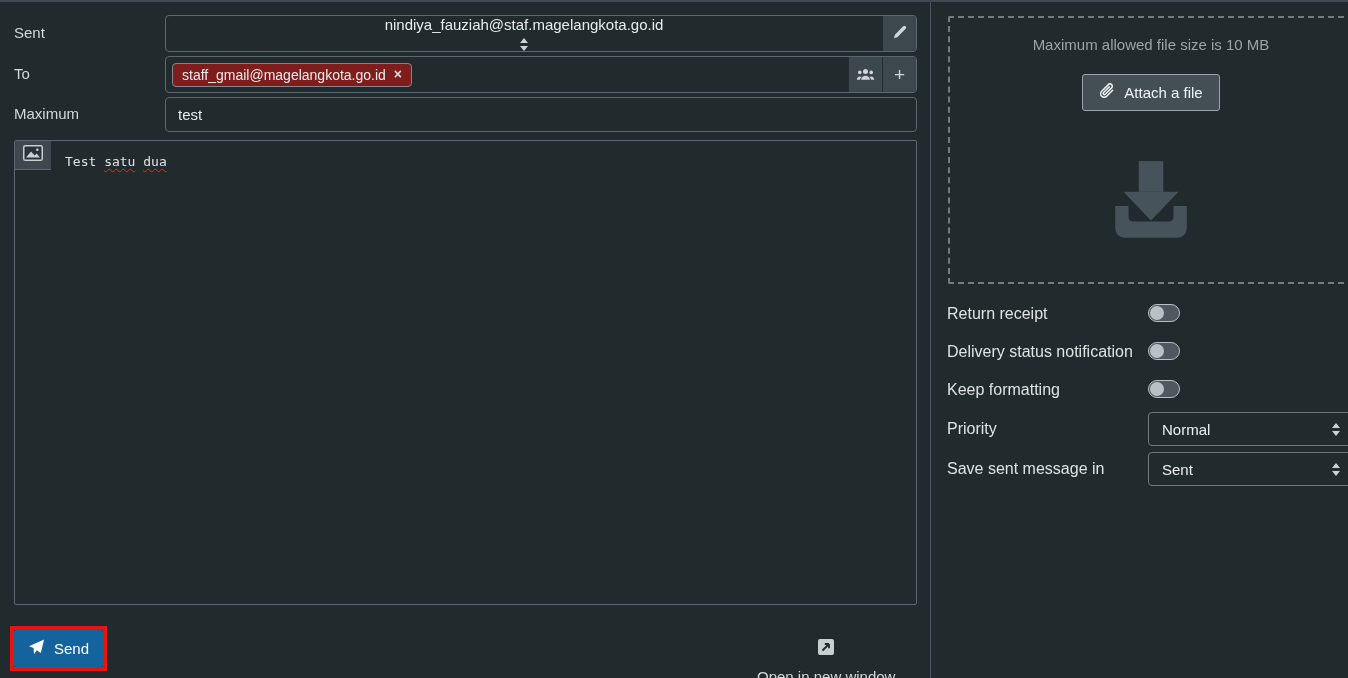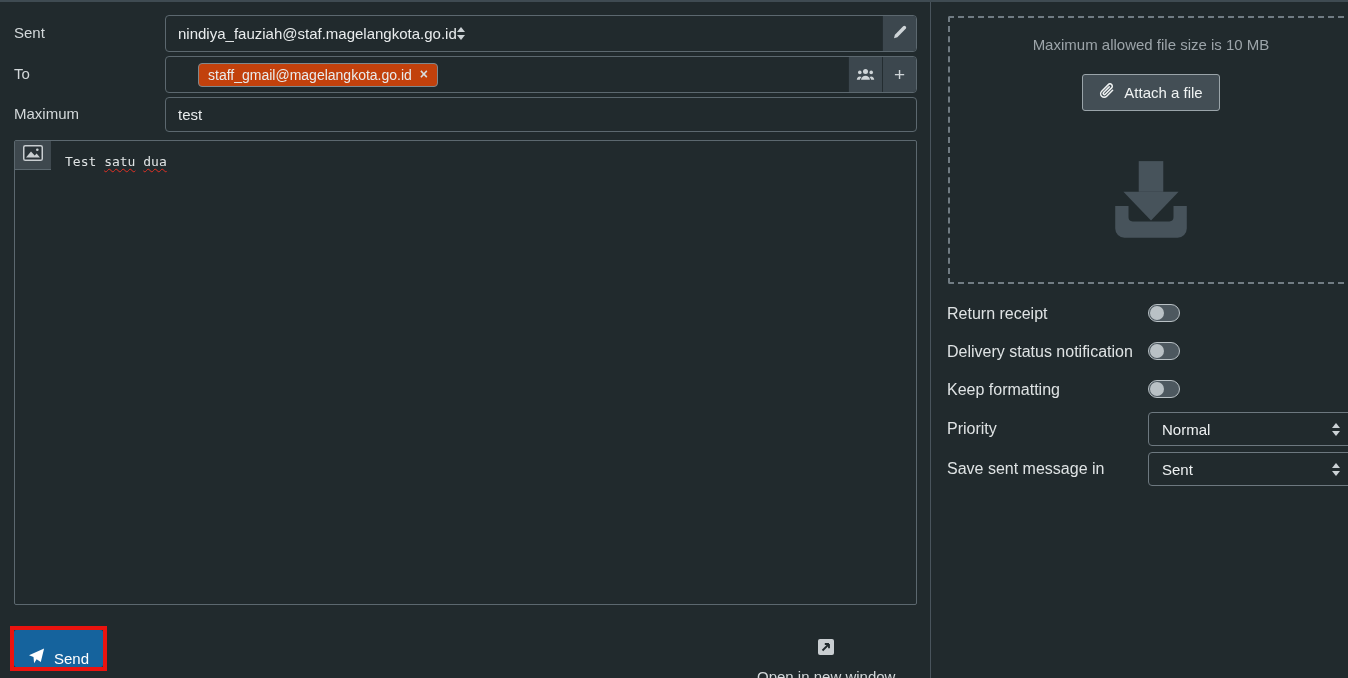--- a/index.html
+++ b/index.html
@@ -21,37 +21,37 @@
   .group {
     position: absolute; left: 165px; width: 752px; height: 37px;
     border: 1px solid #5c686f; border-radius: 4px;
     display: flex; align-items: stretch; overflow: hidden;
   }
   .group .grow {
     flex: 1; display: flex; align-items: center;
     background: transparent; padding: 0 12px;
     font-size: 15px; color: #e9eced;
   }
-  .group .grow.select-like { cursor: pointer; }
+  .group .grow.select-like { justify-content: space-between; cursor: pointer; flex-direction: column; }
   .addon {
     width: 34px; display: flex; align-items: center; justify-content: center;
     background: #3c474e; border-left: 1px solid #242d31;
     color: #cfd5d8; cursor: pointer; font-size: 19px;
   }
   .text-input {
     position: absolute; left: 165px; width: 752px; height: 35px;
     background: transparent; border: 1px solid #5c686f; border-radius: 4px;
     color: #e9eced; font-size: 15px; padding: 0 12px;
     font-family: "Liberation Sans", sans-serif; outline: none;
   }
   .chip {
     display: inline-flex; align-items: flex-start; gap: 8px;
     border: 1px solid #7e888d; border-radius: 4px;
-    background: #c2410c; padding: 3px 9px;
-    font-size: 14px; color: #e9eced; white-space: nowrap; margin-left: 26px;
+    background: #7f1d1d; padding: 3px 9px;
+    font-size: 14px; color: #e9eced; white-space: nowrap;
   }
   .chip .x { font-size: 14px; font-weight: bold; color: #d7dcde; cursor: pointer; line-height: 1; }
   
   .updown { display: inline-flex; flex-direction: column; gap: 3px; }
   .updown i { display:block; width:0; height:0; border-left:4px solid transparent; border-right:4px solid transparent; }
   .updown .u { border-bottom: 5px solid #ccd2d5; }
   .updown .d { border-top: 5px solid #ccd2d5; }
   
   .editor {
     position: absolute; left: 14px; top: 138px; width: 903px; height: 465px;
@@ -74,21 +74,21 @@
     text-decoration-color: #e03024;
     text-decoration-thickness: 1px;
     text-underline-offset: 2px;
   }
   
   .send-highlight {
     position: absolute; left: 10px; top: 624px;
     border: 4px solid #ea130f;
   }
   .send-btn {
-    display: flex; align-items: flex-end; gap: 9px;
+    display: flex; align-items: center; gap: 9px;
     height: 37px; padding: 0 14px;
     background: #15639d; color: #ffffff;
     border: none; border-radius: 2px;
     font-size: 15px; font-family: "Liberation Sans", sans-serif;
     cursor: pointer;
   }
   .open-new {
     position: absolute; left: 757px; top: 636px;
     display: flex; align-items: center; gap: 9px;
     color: #d3d8da; font-size: 15px; cursor: pointer; flex-direction: column;

